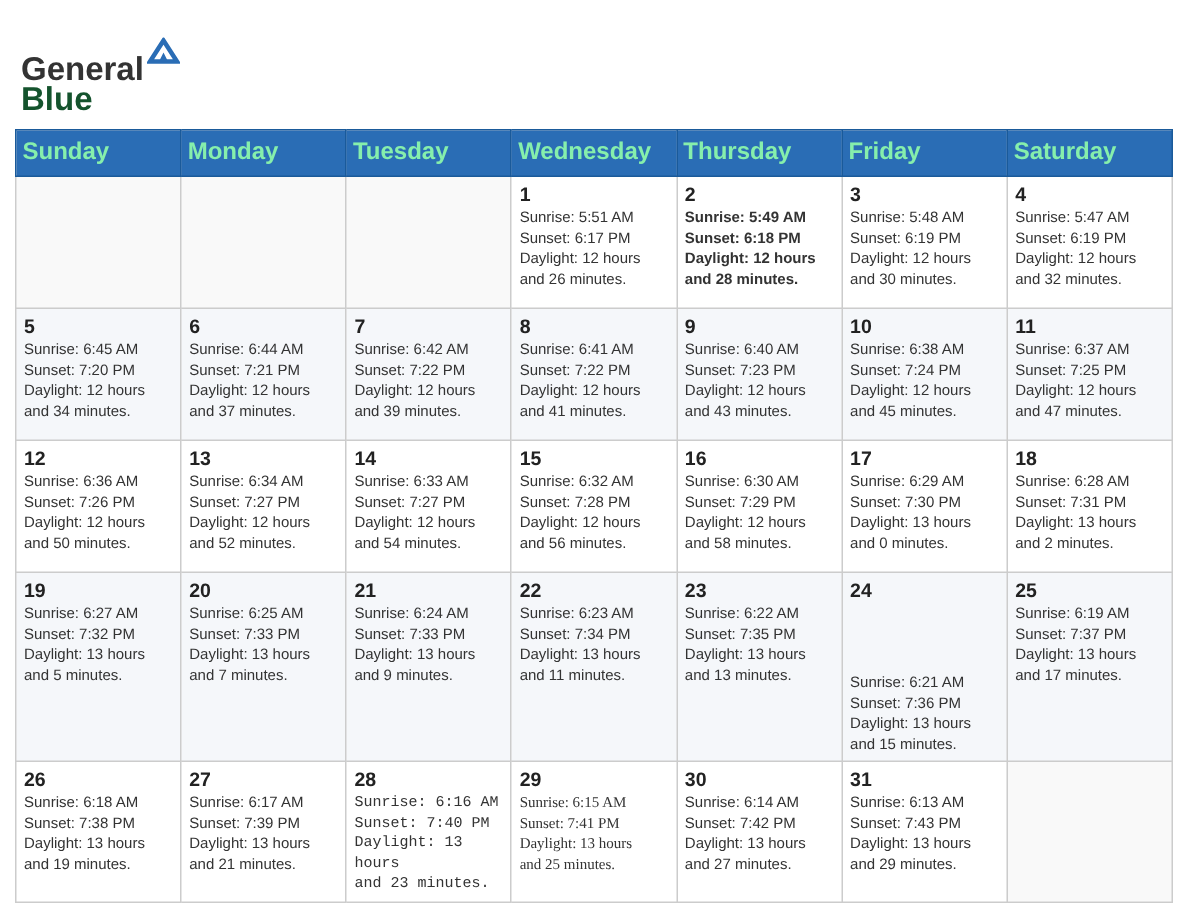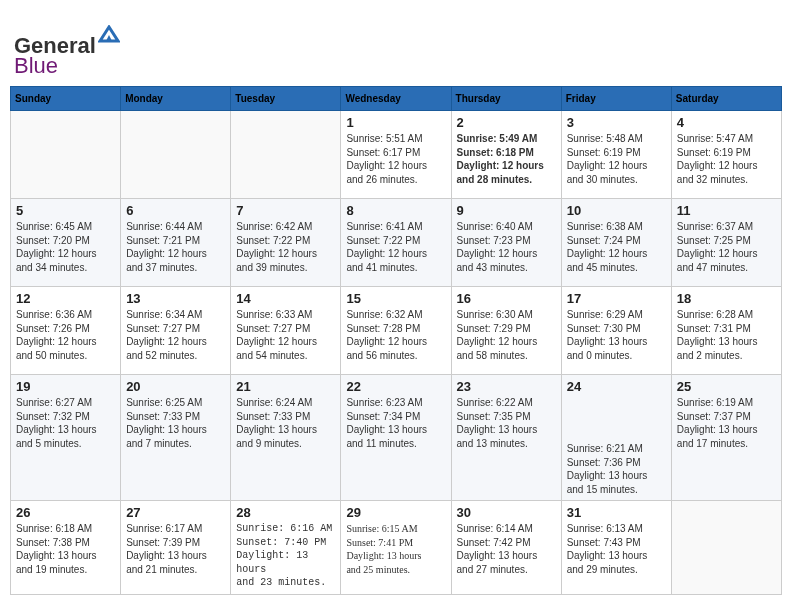--- a/index.html
+++ b/index.html
@@ -36,22 +36,22 @@
       font-weight: bold;
       color: #444;
     }
     .calendar {
       width: 100%;
       border-collapse: collapse;
       table-layout: fixed;
     }
     .calendar th {
       background-color: #2a6db5;
-      color: #000000;
-      font-size: 10px;
+      color: #86efac;
+      font-size: 16px;
       font-weight: bold;
       padding: 6px 4px;
       text-align: left;
       border: 1px solid #1a5a9a;
     }
     .calendar td {
       border: 1px solid #ccc;
       vertical-align: top;
       padding: 4px 5px;
       height: 88px;
@@ -82,21 +82,21 @@
 
 <div class="header">
   <div class="logo">
     <div style="display:flex;align-items:center;">
       <span style="font-size:22px;font-weight:bold;color:#333;margin-top:24px;">General</span>
       <svg width="22" height="18" viewBox="0 0 22 18" style="margin-left:2px;">
         <polygon points="2,16 11,2 20,16" fill="none" stroke="#2a6db5" stroke-width="3"></polygon>
         <polygon points="8,16 14,16 11,10" fill="#2a6db5"></polygon>
       </svg>
     </div>
-    <span style="font-size:22px;font-weight:normal;color:#701a75;margin-top:-4px;">Blue</span>
+    <span style="font-size:22px;font-weight:bold;color:#14532d;margin-top:-4px;">Blue</span>
   </div>
   <div class="title-block">
     <div class="month-title"></div>
     <div class="location-title"></div>
   </div>
 </div>
 
 <table class="calendar">
   <thead>
     <tr id="header-row">

